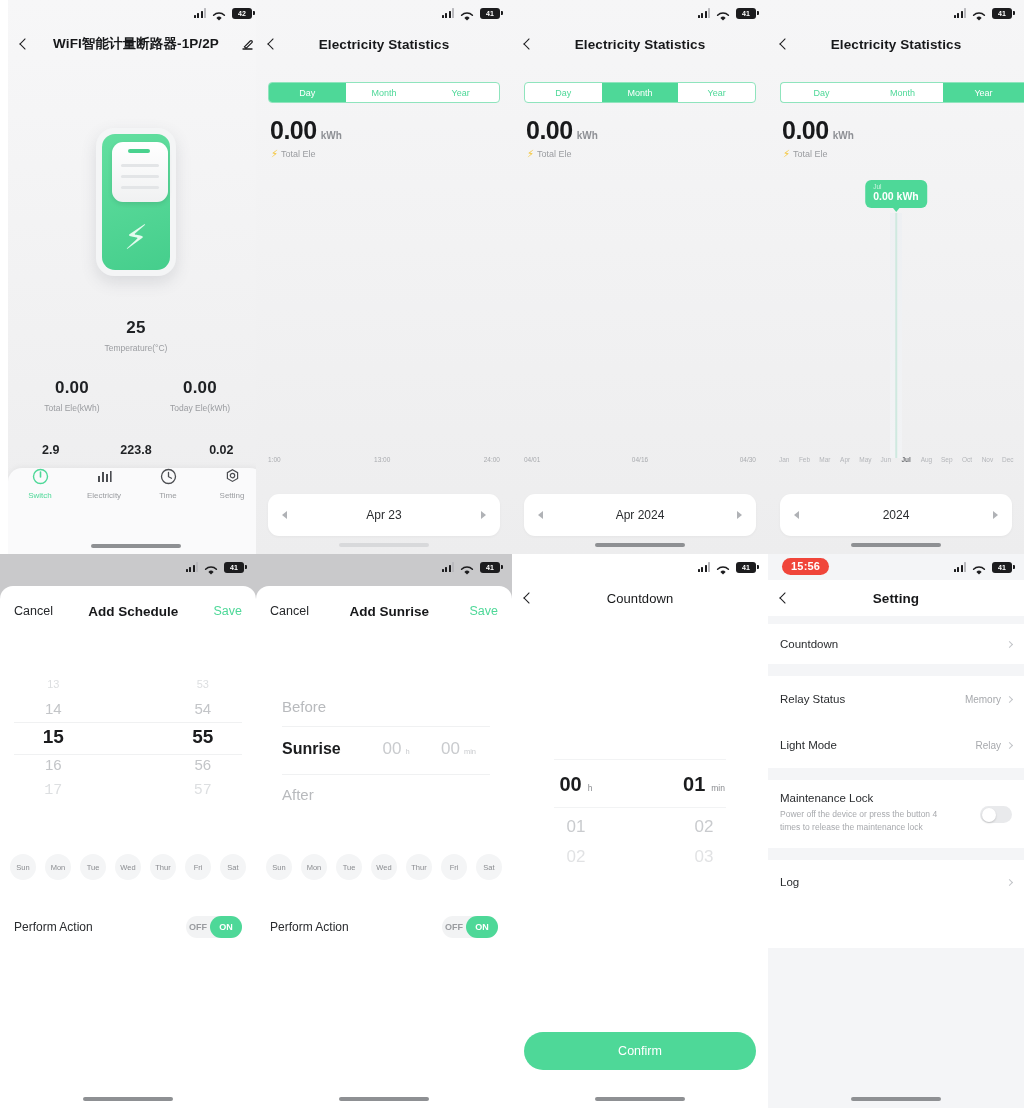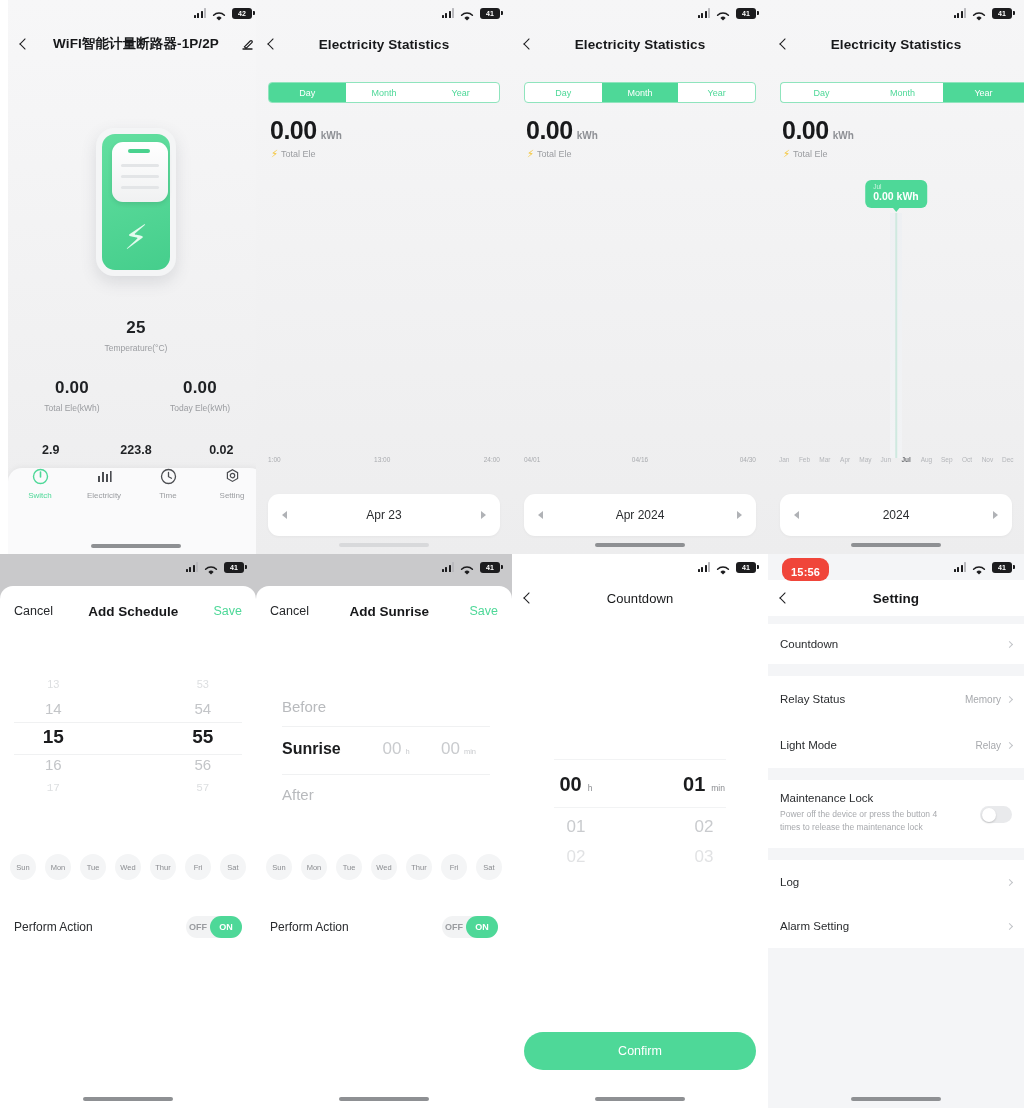--- a/index.html
+++ b/index.html
@@ -36,21 +36,21 @@
   .sb-signal i:nth-child(4){height:10px;background:#b9b9bd}
   .sb-wifi { width:14px; height:11px; position:relative; }
   .sb-batt {
     width:20px; height:11px; border-radius:3px; background:#1c1c1e;
     color:#fff; font-size:7px; display:flex; align-items:center;
     justify-content:center; font-weight:700; position:relative;
   }
   .sb-batt::after{content:"";position:absolute;right:-3px;top:3.5px;width:2px;height:4px;background:#1c1c1e;border-radius:0 1px 1px 0;}
   .rec-badge {
     position:absolute; left:14px; top:4px; background:#f0453a; color:#fff;
-    font-size:11px; font-weight:600; border-radius:9px; padding:8px 9px 3px;
+    font-size:11px; font-weight:600; border-radius:9px; padding:2px 9px 3px;
     letter-spacing:.2px;
   }
 
   
   .navbar {
     position:absolute; top:26px; left:0; right:0; height:36px;
     display:flex; align-items:center; z-index:20;
   }
   .nav-back { width:34px; display:flex; align-items:center; justify-content:center; }
   .chev-l { width:8px; height:8px; border-left:1.8px solid #1c1c1e; border-bottom:1.8px solid #1c1c1e; transform:rotate(45deg); }
@@ -137,21 +137,21 @@
   .sn-title { flex:1; text-align:center; font-size:13.5px; font-weight:700; color:#17181a; }
   .sn-save { font-size:12.5px; color:#4ed898; }
 
   .picker { position:absolute; top:90px; left:0; right:0; height:140px; display:flex;gap:43px; }
   .pcol { flex:1; position:relative; }
   .pcol .row { position:absolute; left:0; right:0; text-align:center; }
   .r0 { top:2px;  font-size:11px; color:#dddfe1; }
   .r1 { top:24px; font-size:15px; color:#c3c5c8; }
   .r2 { top:50px; font-size:19px; color:#1b1c1e; font-weight:700; }
   .r3 { top:80px; font-size:15px; color:#c3c5c8; }
-  .r4 { top:106px;font-size:11px; color:#dddfe1;font-family:Liberation Mono, monospace; }
+  .r4 { top:106px;font-size:15px; color:#dddfe1;font-family:Liberation Mono, monospace; }
   .pick-line { position:absolute; left:14px; right:14px; height:1px; background:#f0f1f2; }
 
   .daysrow { position:absolute; top:268px; left:0; right:0; display:flex; justify-content:space-between; padding:0 10px; }
   .daychip { width:26px; height:26px; border-radius:50%; background:#f4f5f6; display:flex; align-items:center;
     justify-content:center; font-size:7.5px; color:#8a8c90; }
   .action-row { position:absolute; top:330px; left:0; right:0; display:flex; align-items:center;
     justify-content:space-between; padding:0 14px; }
   .action-lab { font-size:12px; color:#2a2c2f; }
   .tgl { width:56px; height:22px; border-radius:11px; background:#f2f3f4; display:flex; align-items:center; position:relative; }
   .tgl .off { flex:1; text-align:center; font-size:9px; color:#9a9ca0; font-weight:600; }
@@ -698,22 +698,18 @@
         <div class="ml-desc">Power off the device or press the button 4 times to release the maintenance lock</div>
         <div class="ml-toggle"></div>
       </div>
     </div>
 
     <div class="set-group" style="top:306px;height:88px">
       <div class="set-row" style="height:44px">
         <span class="set-lab">Log</span>
         <span class="chev-r"></span>
       </div>
-      <div class="set-row" style="height:44px">
-        <span class="set-lab">Alarm Setting</span>
-        <span class="chev-r"></span>
-      </div>
     </div>
 
     <div class="home-ind" style="bottom:7px;background:#8e9093"></div>
   </div>
 
 </div>
 
 </body></html>

